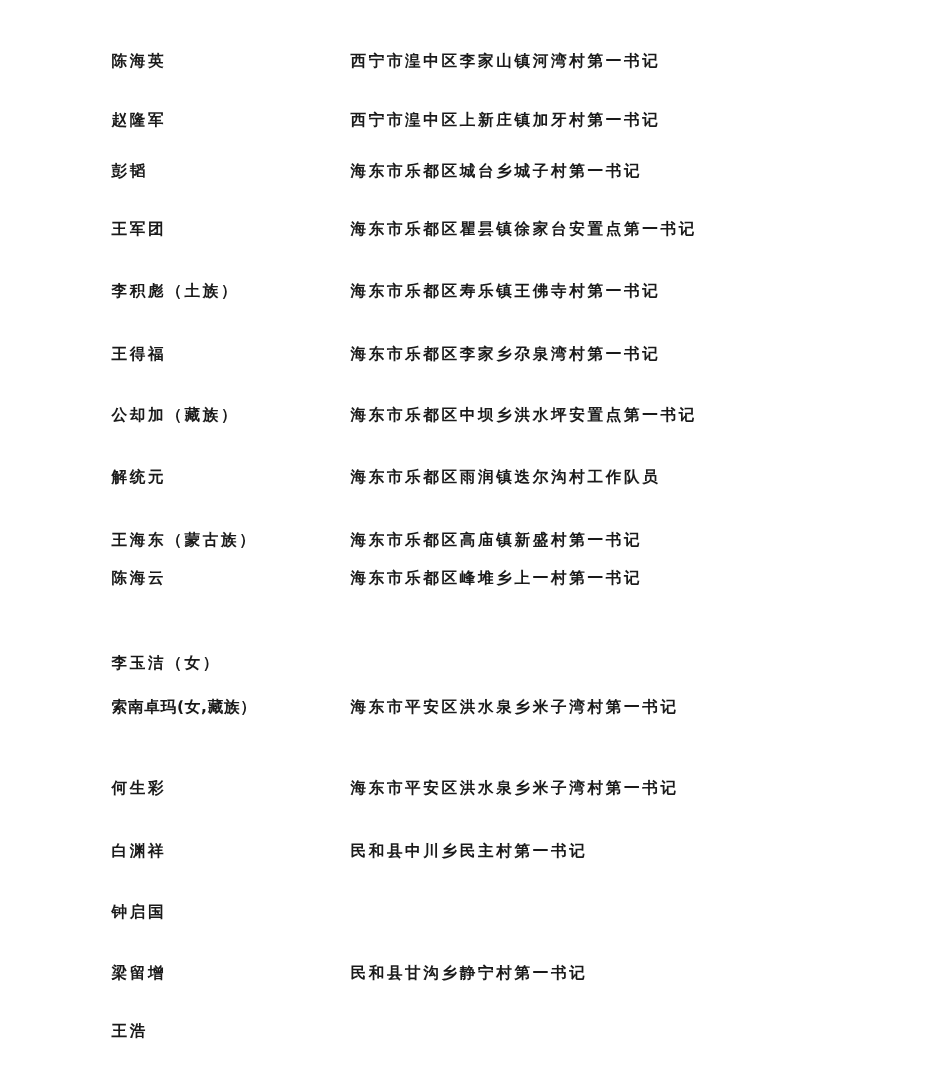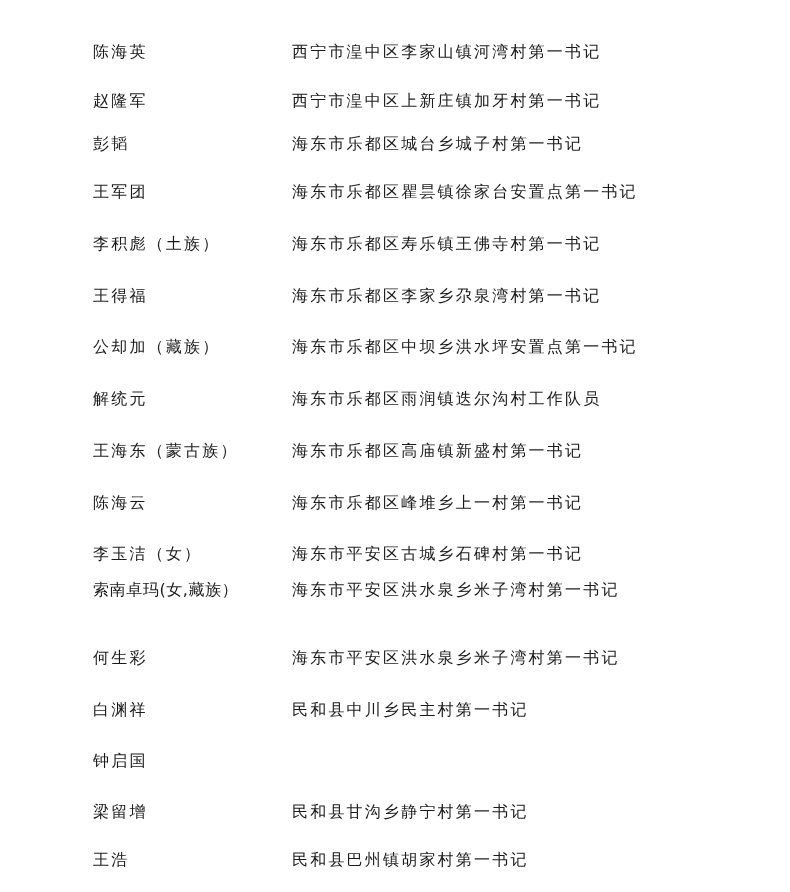--- a/index.html
+++ b/index.html
@@ -14,23 +14,24 @@
       overflow: hidden;
       font-family: "DejaVu Sans", sans-serif;
       color: #1a1a1a;
     }
     .row {
       position: absolute;
       left: 0;
       width: 688px;
       height: 30px;
       line-height: 30px;
-      font-size: 16px;
+      font-size: 13px;
       letter-spacing: 2.2px;
       white-space: nowrap;
+      font-weight: bold;
     }
     .name {
       position: absolute;
       left: 93px;
       top: 0;
     }
     .position {
       position: absolute;
       left: 292px;
       top: 0;
@@ -69,27 +70,26 @@
     <span class="position">海东市乐都区中坝乡洪水坪安置点第一书记</span>
   </div>
   <div class="row" style="top:384px">
     <span class="name">解统元</span>
     <span class="position">海东市乐都区雨润镇迭尔沟村工作队员</span>
   </div>
   <div class="row" style="top:436px">
     <span class="name">王海东（蒙古族）</span>
     <span class="position">海东市乐都区高庙镇新盛村第一书记</span>
   </div>
-  <div class="row" style="top:488px">
+  <div class="row" style="top:468px">
     <span class="name">陈海云</span>
     <span class="position">海东市乐都区峰堆乡上一村第一书记</span>
   </div>
   <div class="row" style="top:539px">
     <span class="name">李玉洁（女）</span>
-    <span class="position">海东市平安区古城乡石碑村第一书记</span>
   </div>
   <div class="row" style="top:575px">
     <span class="name" style="letter-spacing:0.6px">索南卓玛(女,藏族）</span>
     <span class="position">海东市平安区洪水泉乡米子湾村第一书记</span>
   </div>
   <div class="row" style="top:643px">
     <span class="name">何生彩</span>
     <span class="position">海东市平安区洪水泉乡米子湾村第一书记</span>
   </div>
   <div class="row" style="top:695px">
@@ -98,15 +98,14 @@
   </div>
   <div class="row" style="top:746px">
     <span class="name">钟启国</span>
   </div>
   <div class="row" style="top:797px">
     <span class="name">梁留增</span>
     <span class="position">民和县甘沟乡静宁村第一书记</span>
   </div>
   <div class="row" style="top:845px">
     <span class="name">王浩</span>
-    <span class="position">民和县巴州镇胡家村第一书记</span>
   </div>
 </div>
 
 </body></html>

